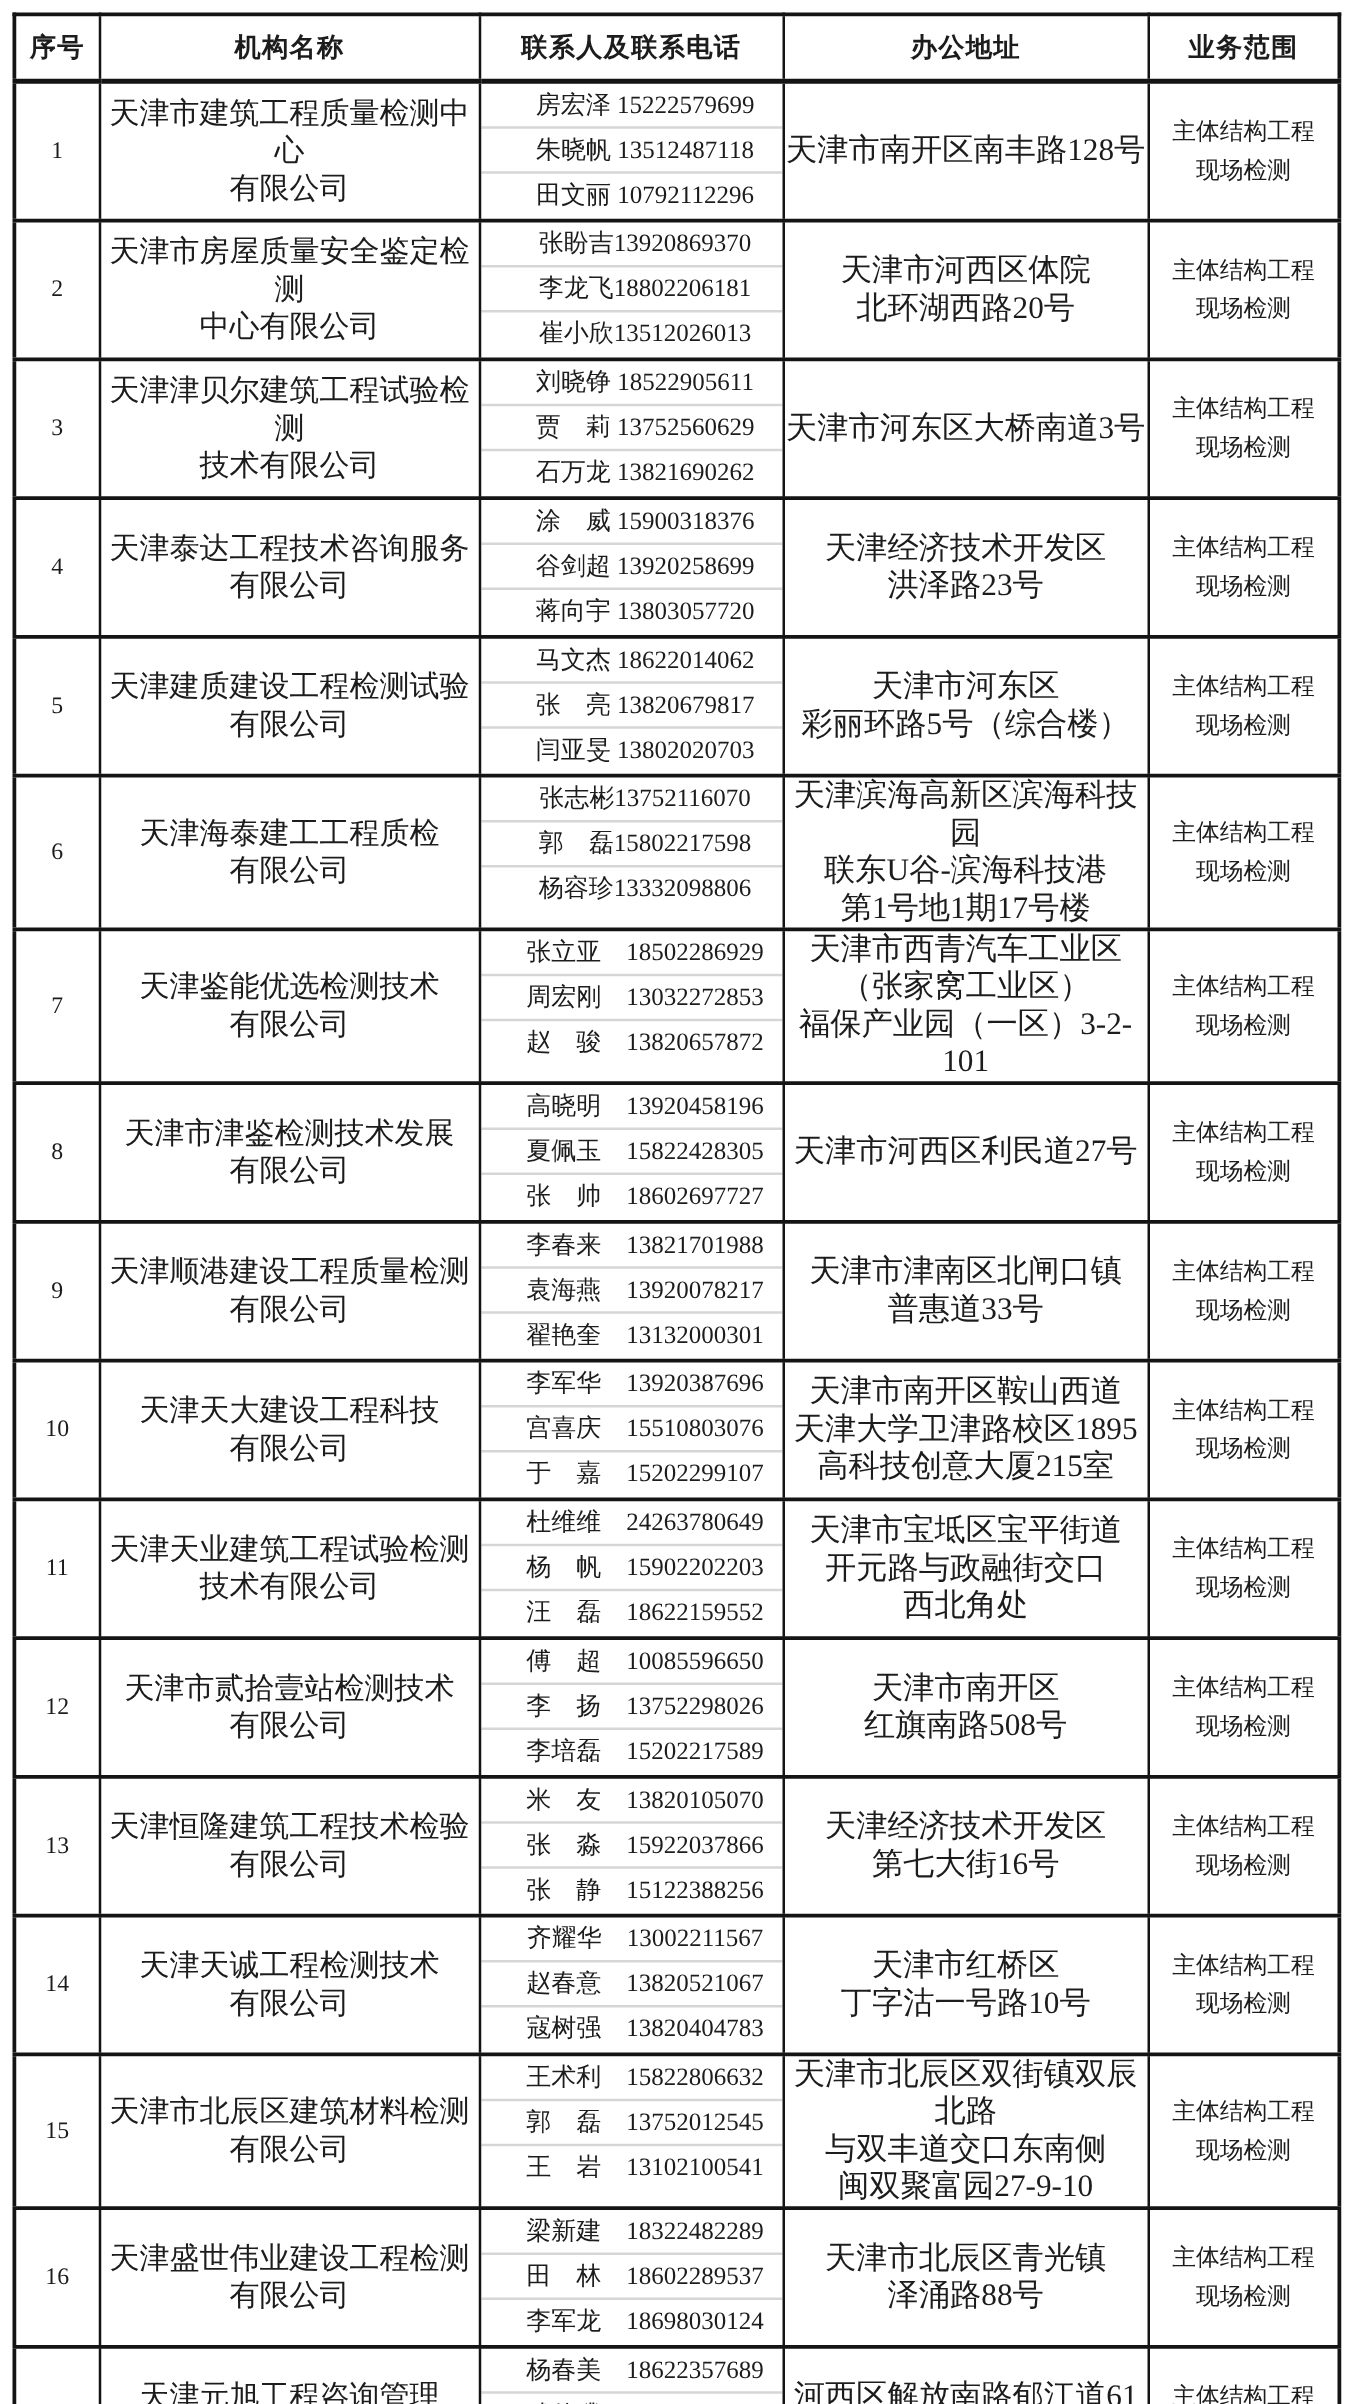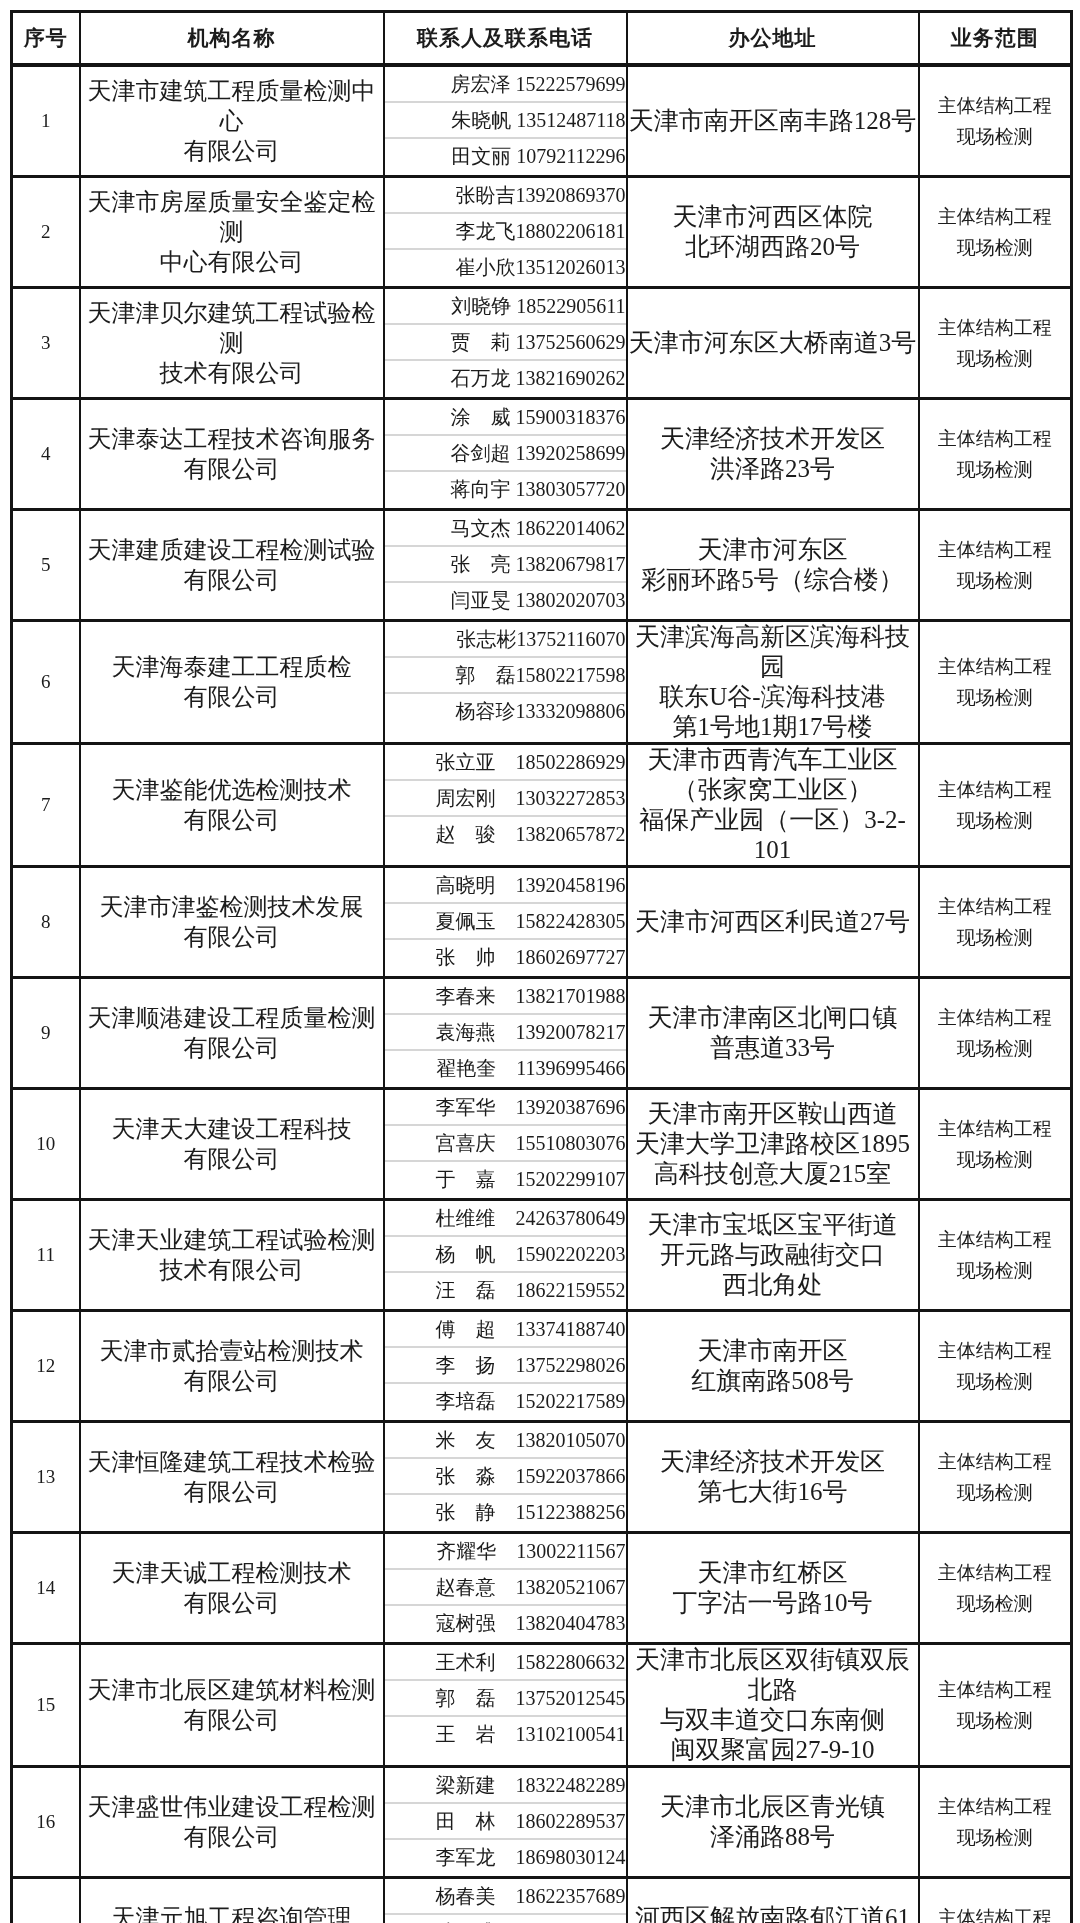--- a/index.html
+++ b/index.html
@@ -47,21 +47,21 @@
   tbody tr{height:108px;border-top:3px solid var(--border);}
   td.c-no{font-size:19px;}
   td.c-org{font-size:24px;line-height:30px;}
   td.c-addr{font-size:25px;line-height:30px;}
   td.c-scope{font-size:19px;line-height:31px;}
   td.c-contact{padding:0;vertical-align:top;}
   .contact-line{
     box-sizing:border-box;
     height:36px;
     line-height:35px;
-    text-align:right;
+    text-align:center;
     padding-left:22px;
     font-size:20px;
     white-space:pre;
   }
   .contact-line:not(:last-child){
     border-bottom:2px solid var(--divider);
   }
 </style>
 </head>
 <body>
@@ -246,21 +246,21 @@
         </tr>
         <tr>
           <td class="c-no">9</td>
           <td class="c-org">
             <div>天津顺港建设工程质量检测</div>
             <div>有限公司</div>
           </td>
           <td class="c-contact">
             <div class="contact-line">李春来　13821701988</div>
             <div class="contact-line">袁海燕　13920078217</div>
-            <div class="contact-line">翟艳奎　11396995466</div>
+            <div class="contact-line">翟艳奎　13132000301</div>
           </td>
           <td class="c-addr">
             <div>天津市津南区北闸口镇</div>
             <div>普惠道33号</div>
           </td>
           <td class="c-scope">
             <div>主体结构工程</div>
             <div>现场检测</div>
           </td>
         </tr>
@@ -306,21 +306,21 @@
             <div>现场检测</div>
           </td>
         </tr>
         <tr>
           <td class="c-no">12</td>
           <td class="c-org">
             <div>天津市贰拾壹站检测技术</div>
             <div>有限公司</div>
           </td>
           <td class="c-contact">
-            <div class="contact-line">傅　超　13374188740</div>
+            <div class="contact-line">傅　超　10085596650</div>
             <div class="contact-line">李　扬　13752298026</div>
             <div class="contact-line">李培磊　15202217589</div>
           </td>
           <td class="c-addr">
             <div>天津市南开区</div>
             <div>红旗南路508号</div>
           </td>
           <td class="c-scope">
             <div>主体结构工程</div>
             <div>现场检测</div>

